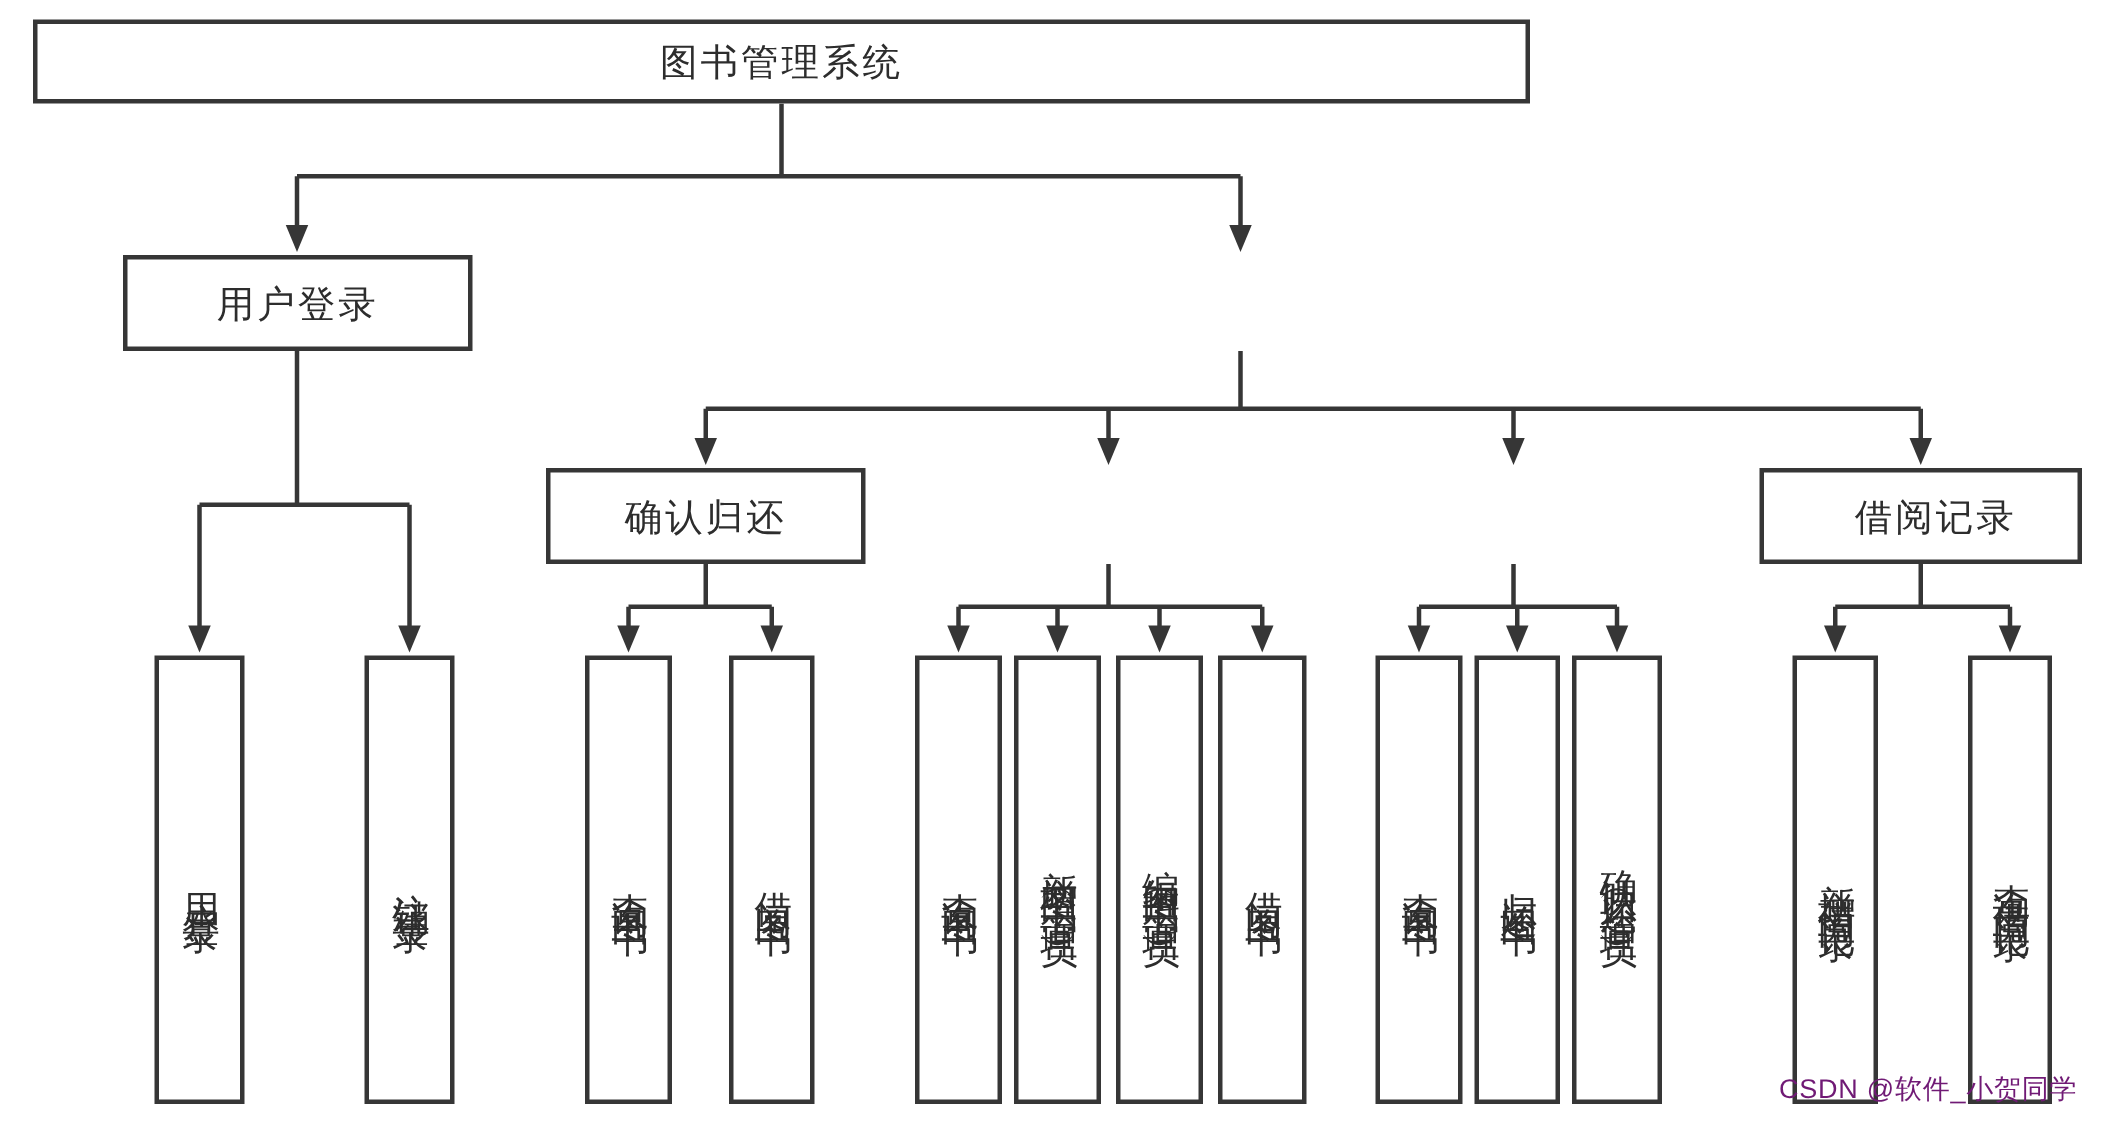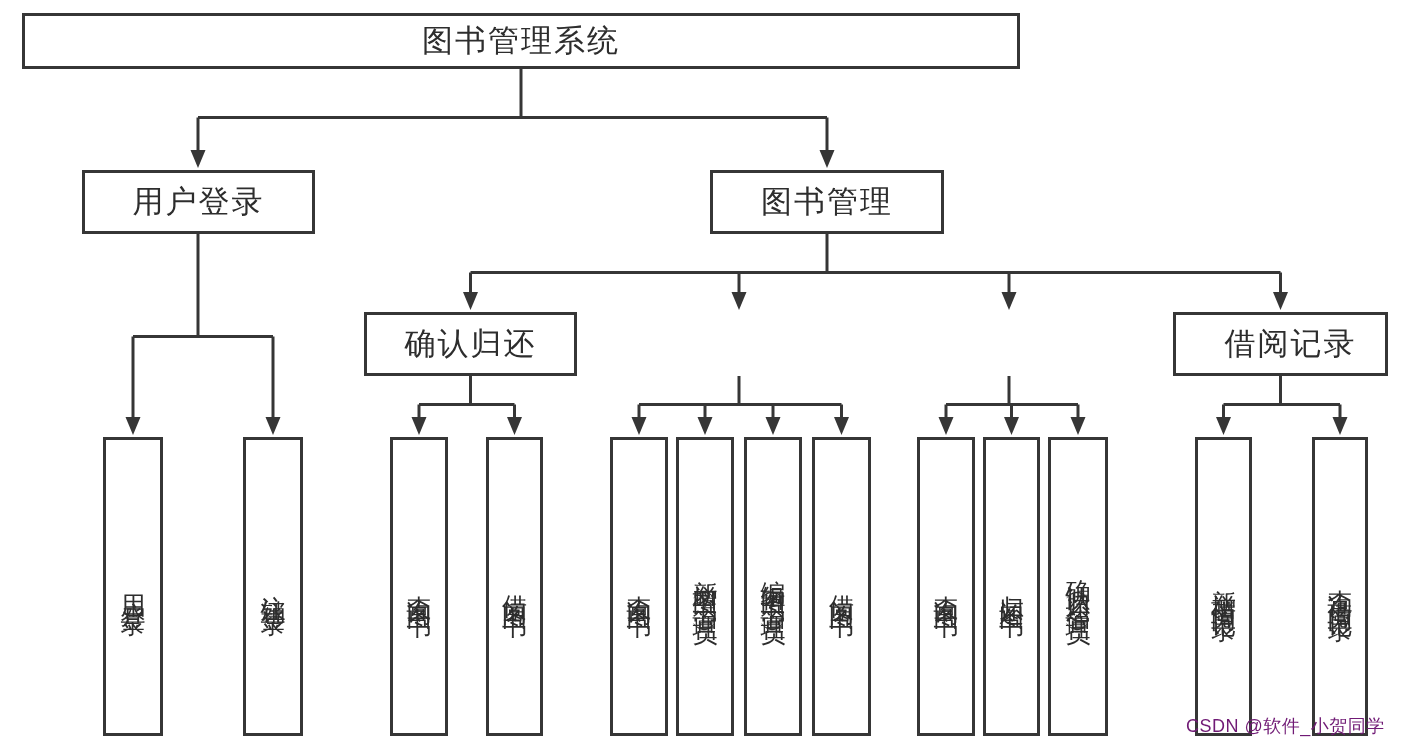--- a/index.html
+++ b/index.html
@@ -19,21 +19,21 @@
   }
   .node {
     position: absolute;
     box-sizing: border-box;
     border: 3px solid #363636;
     background: #ffffff;
     display: flex;
     align-items: center;
     justify-content: center;
     color: #2d2d2d;
-    font-size: 31px;
+    font-size: 25px;
     letter-spacing: 2px;
     white-space: nowrap;
     z-index: 2;
   }
   .leaf {
     position: absolute;
     box-sizing: border-box;
     border: 3px solid #363636;
     background: #ffffff;
     display: flex;
@@ -129,21 +129,20 @@
       <polygon points="1011.5,435 1004,417 1019,417"></polygon>
       <polygon points="1078,435 1070.5,417 1085.5,417"></polygon>
       <polygon points="1223.5,435 1216,417 1231,417"></polygon>
       <polygon points="1340,435 1332.5,417 1347.5,417"></polygon>
     </g>
   </svg>
 
   <div class="node" style="left:22px; top:13px; width:998px; height:56px;">图书管理系统</div>
 
   <div class="node" style="left:82px; top:170px; width:233px; height:64px;">用户登录</div>
-  <div class="node" style="left:710px; top:170px; width:234px; height:64px;">图书管理</div>
 
   <div class="node" style="left:364px; top:312px; width:213px; height:64px;">确认归还</div>
   <div class="node" style="left:1173px; top:312px; width:215px; height:64px;padding-left:20px;">借阅记录</div>
 
   <div class="leaf" style="left:103px; width:60px;">
     <span>用户登录</span>
   </div>
   <div class="leaf" style="left:243px; width:60px;">
     <span>注销登录</span>
   </div>

